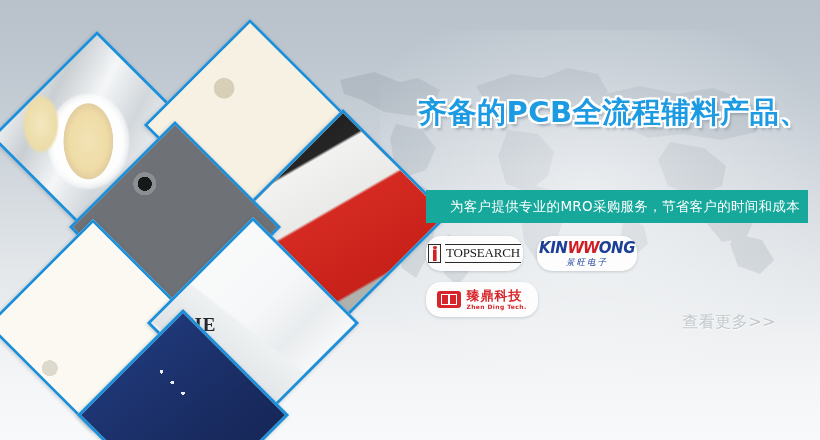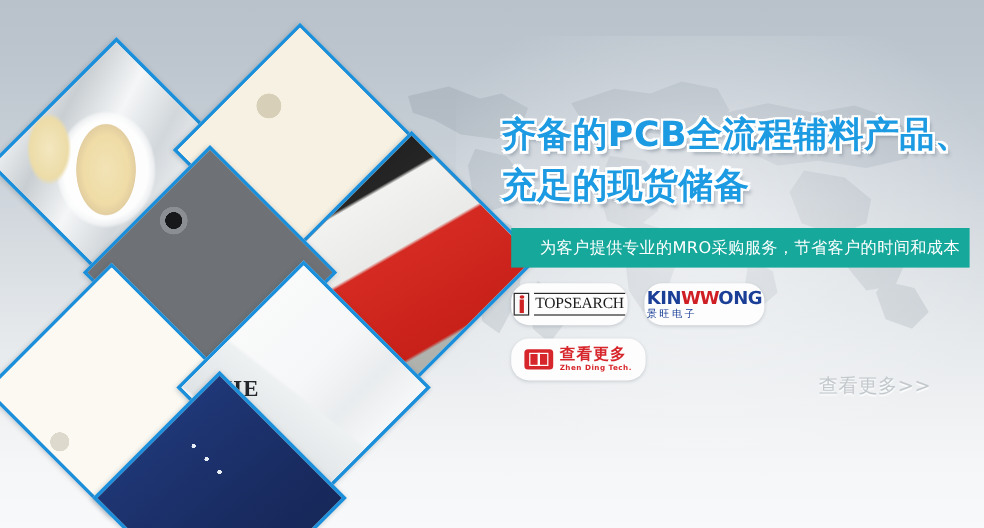--- a/index.html
+++ b/index.html
@@ -251,21 +251,21 @@
     font-weight: 400;
     color: #1a1a1a;
     letter-spacing: -0.2px;
     border-top: 1px solid #2b2b2b;
     border-bottom: 1px solid #2b2b2b;
     line-height: 1.25;
     padding: 0 1px;
   }
 
   
-  .kw-wrap { line-height: 1; }
+  .kw-wrap { text-align: center; line-height: 1; font-style: italic; }
   .kw-main {
     font-size: 15px;
     font-weight: 700;
     color: #1b3f96;
     letter-spacing: -0.4px;
     display: inline-block;
   }
   .kw-main .w { color: #cf1f24; letter-spacing: -1px; }
   .kw-sub {
     margin-top: 2px;
@@ -437,21 +437,20 @@
       <div class="inner">
           <div class="ph-blue"></div>
         </div>
     </div>
 
   </div>
 
   <div id="content">
 
     <div class="headline l1">齐备的PCB全流程辅料产品、</div>
-    <div class="headline l2">充足的现货储备</div>
 
     <div class="subbar">
       <span>为客户提供专业的MRO采购服务，节省客户的时间和成本</span>
     </div>
 
     <div id="logos">
 
       <div class="logo-row">
 
         <div class="logo-card logo-topsearch">
@@ -472,21 +471,21 @@
 
 
       </div>
 
       <div class="logo-row">
 
         <div class="logo-card logo-zhending">
           <div class="zd-wrap">
             <span class="zd-mark"></span>
             <span class="zd-txt">
-              <span class="zd-cn" style="display:block">查看更多</span>
+              <span class="zd-cn" style="display:block">臻鼎科技</span>
               <span class="zd-en" style="display:block">Zhen Ding Tech.</span>
             </span>
           </div>
         </div>
 
       </div>
 
     </div>
 
     <div id="morelink">查看更多&gt;&gt;</div>

